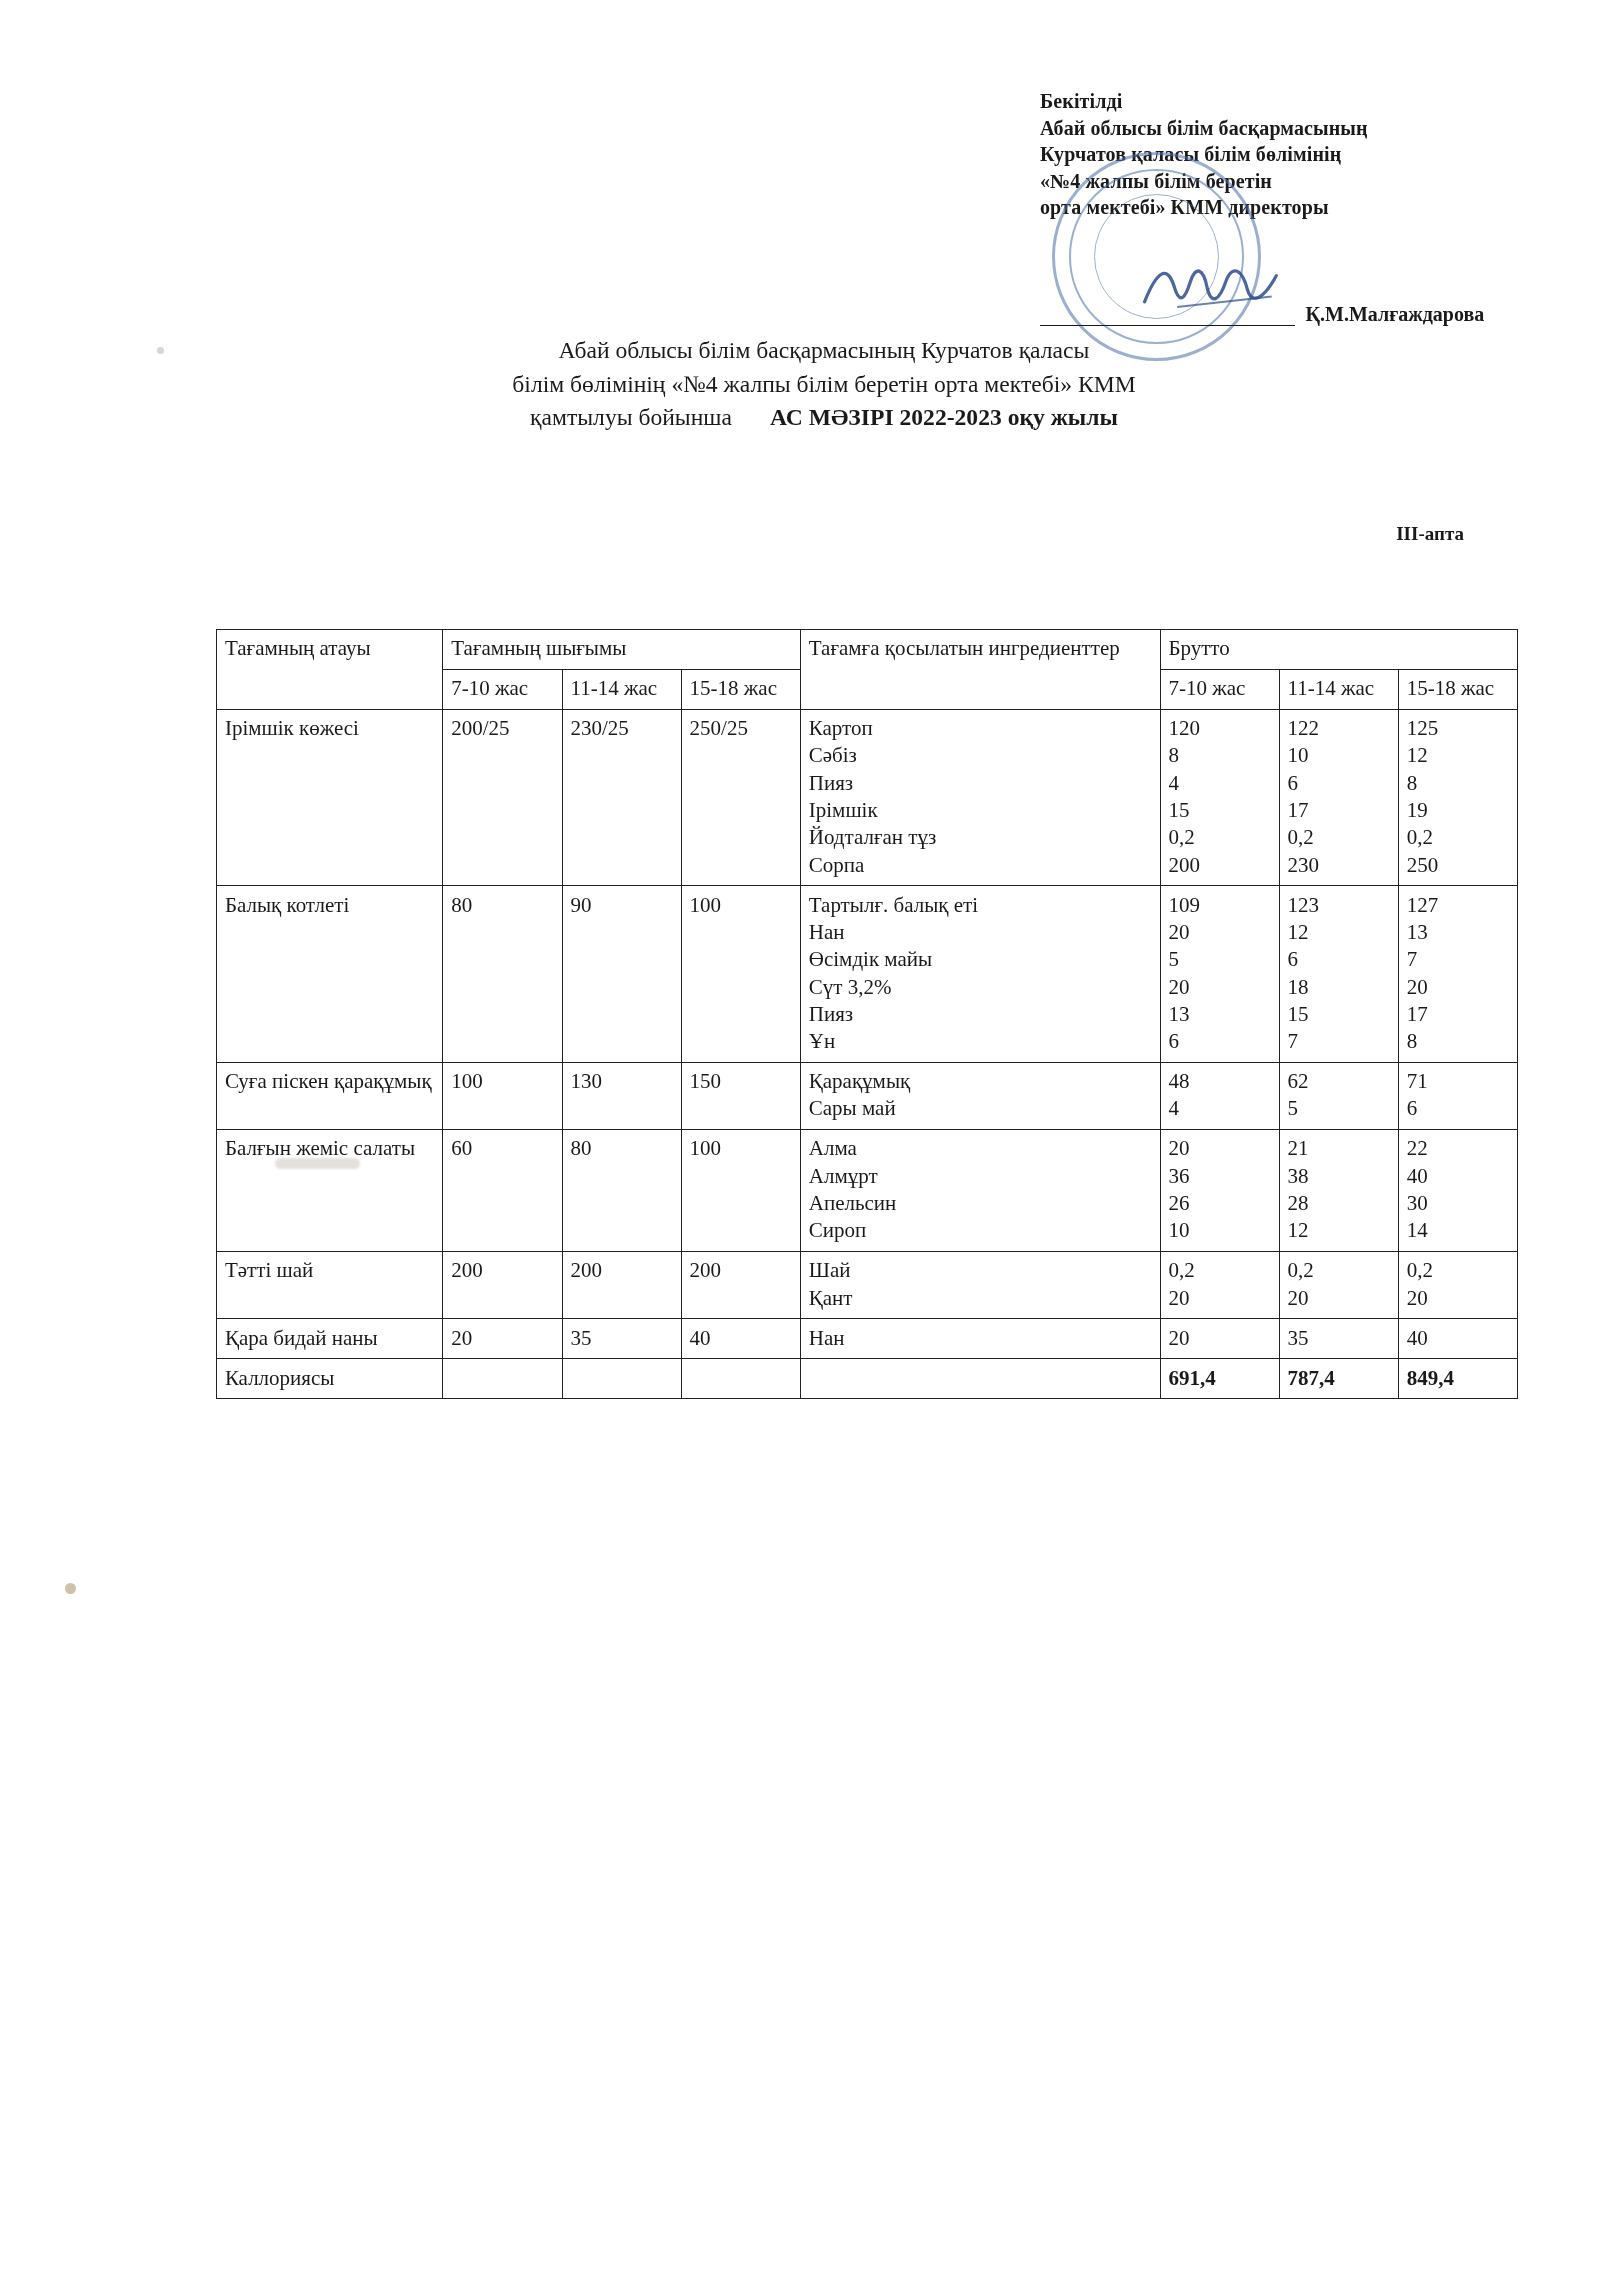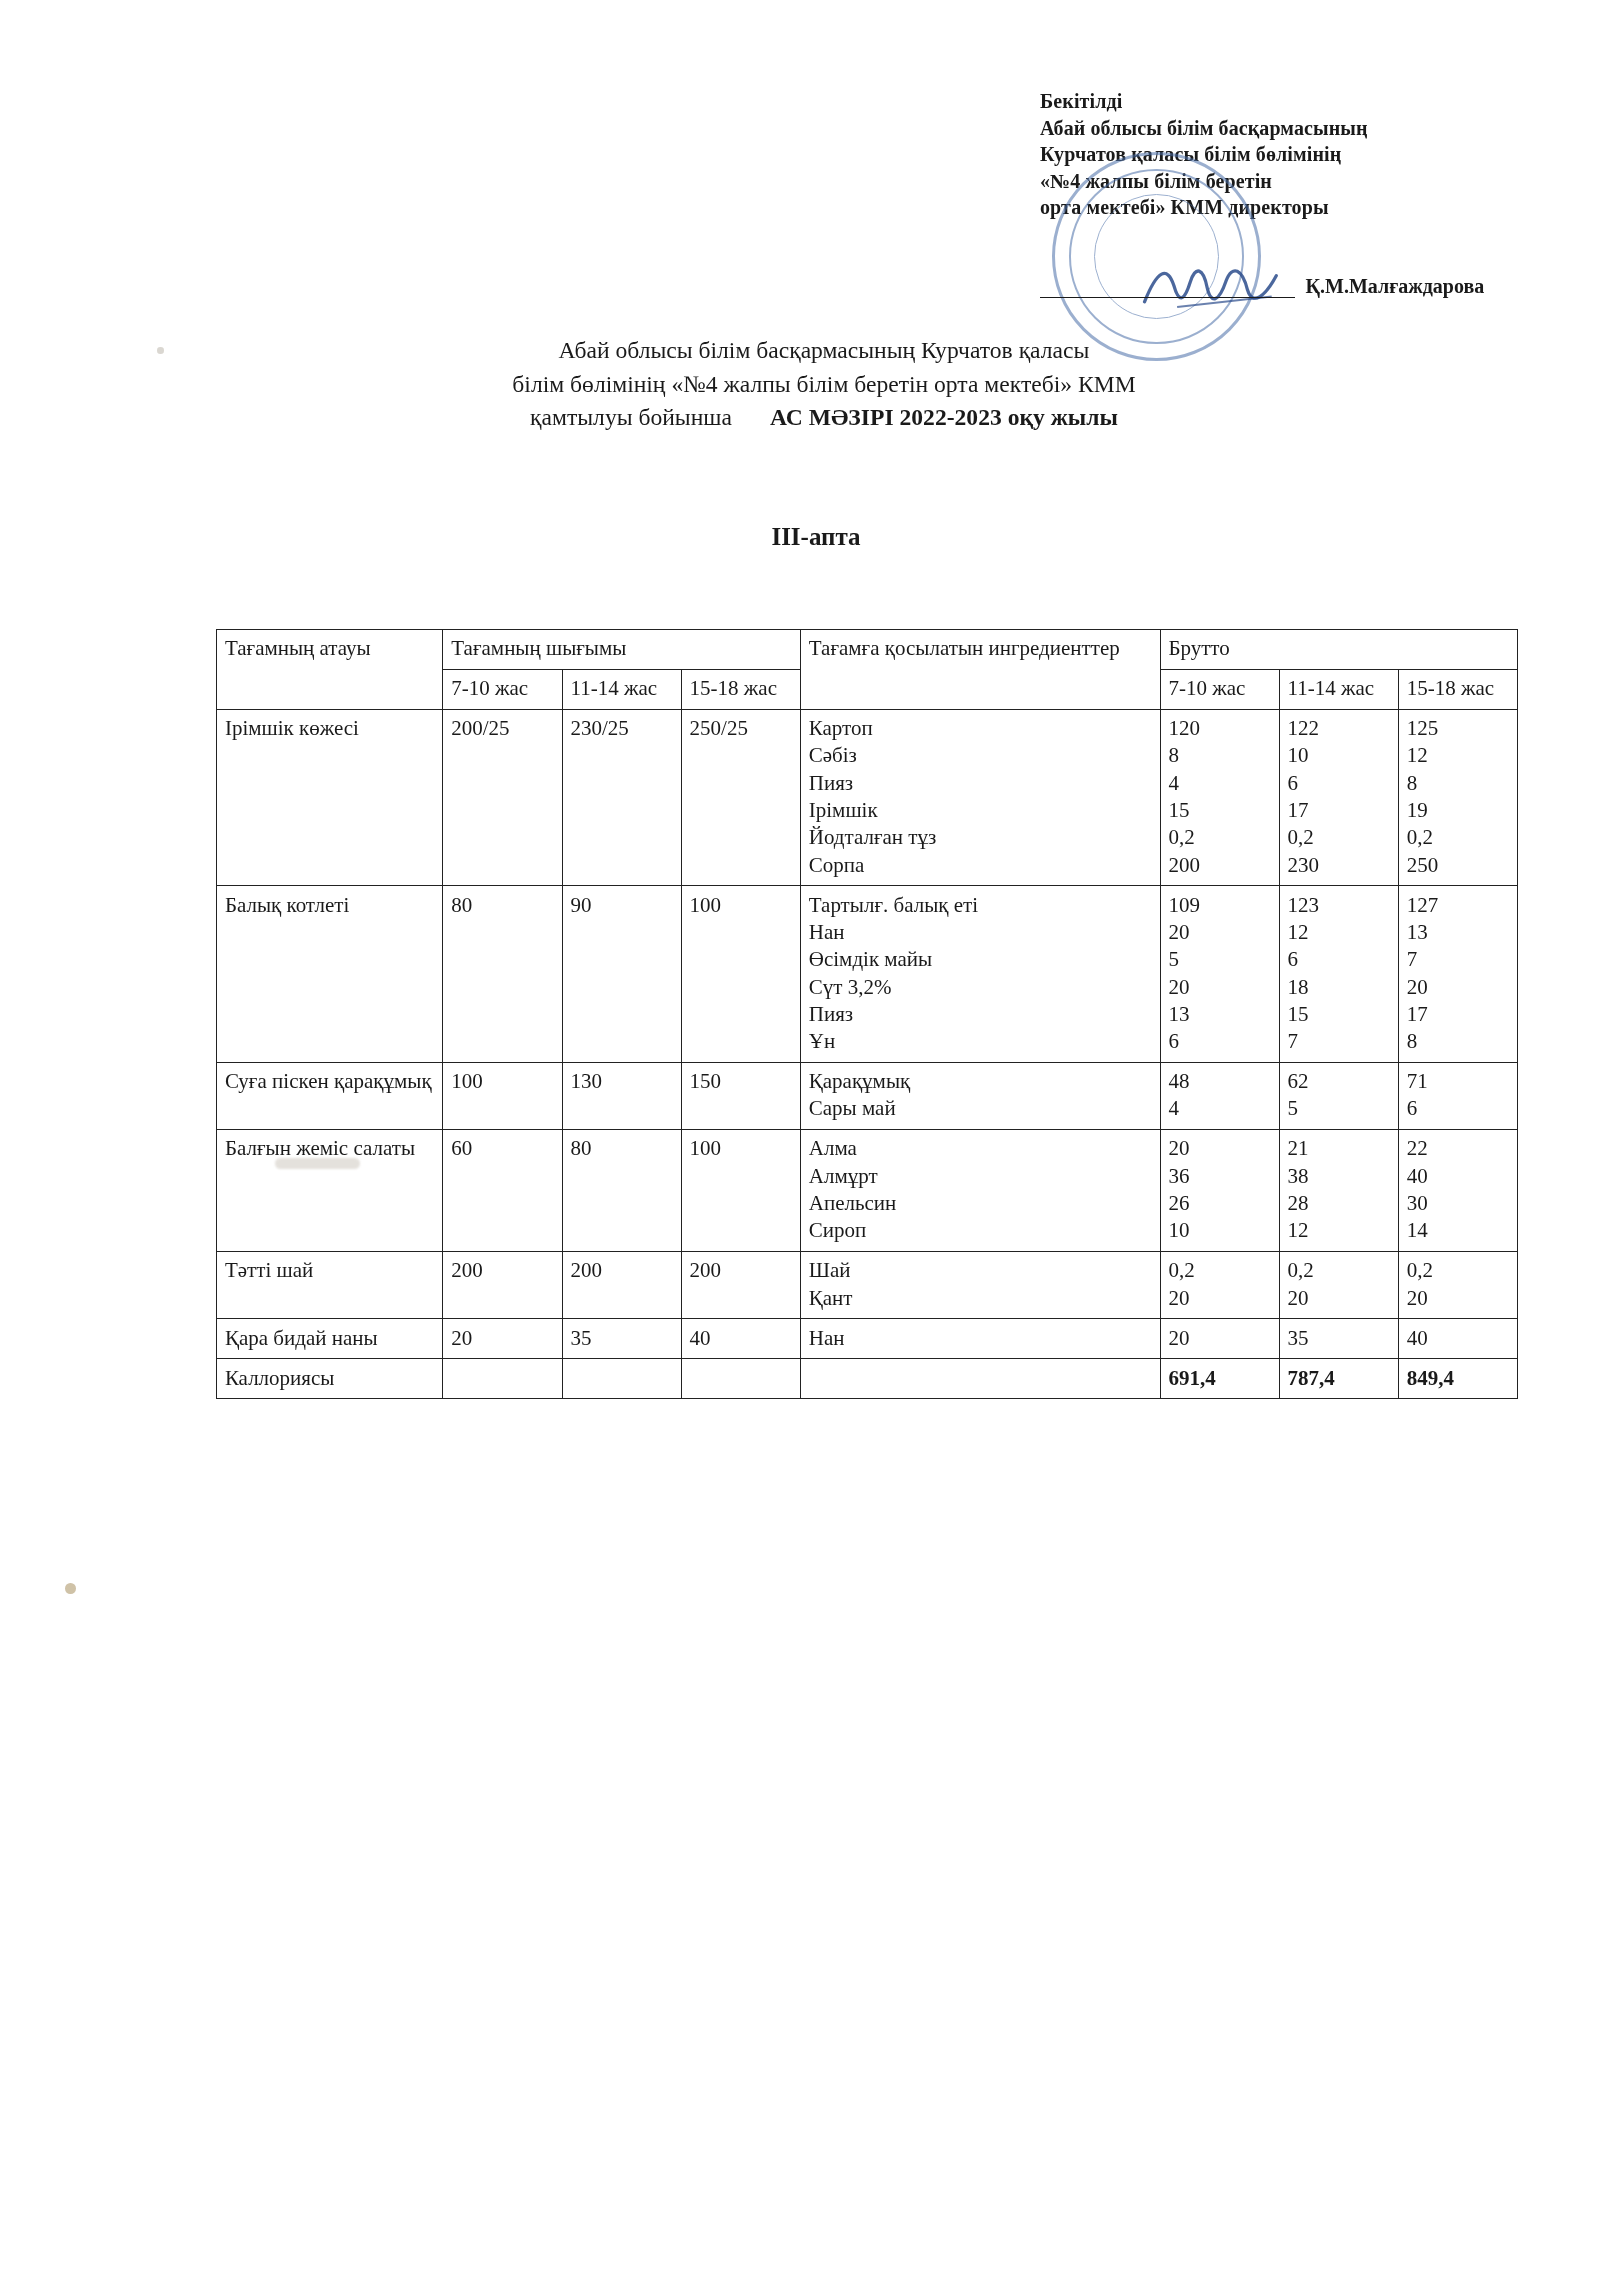--- a/index.html
+++ b/index.html
@@ -47,20 +47,21 @@
   }
   .sign-line {
     width: 255px;
     border-bottom: 1.3px solid #1a1a1a;
     height: 19.6px;
   }
   .sign-name {
     font-weight: bold;
     font-size: 20px;
     white-space: nowrap;
+    margin-top: 28px;
   }
 
   
   .stamp {
     position: absolute;
     left: 1052px;
     top: 152px;
     width: 203px;
     height: 203px;
     border-radius: 50%;
@@ -101,25 +102,25 @@
     width: 1256px;
     text-align: center;
     font-size: 23.6px;
     line-height: 1.42;
   }
   .heading .l1, .heading .l2, .heading .l3, .heading .l4 { white-space: nowrap; }
   .heading .bold { font-weight: bold; margin-left: 32px; }
 
   .week {
     position: absolute;
-    left: 188px;
+    left: 208px;
     top: 523px;
     width: 1256px;
-    text-align: center;
-    font-size: 25px;
+    text-align: right;
+    font-size: 19px;
     font-weight: bold;
   }
   .day-row {
     position: absolute;
     left: 196px;
     top: 563px;
     width: 1256px;
     display: flex;
     justify-content: center;
     align-items: baseline;

